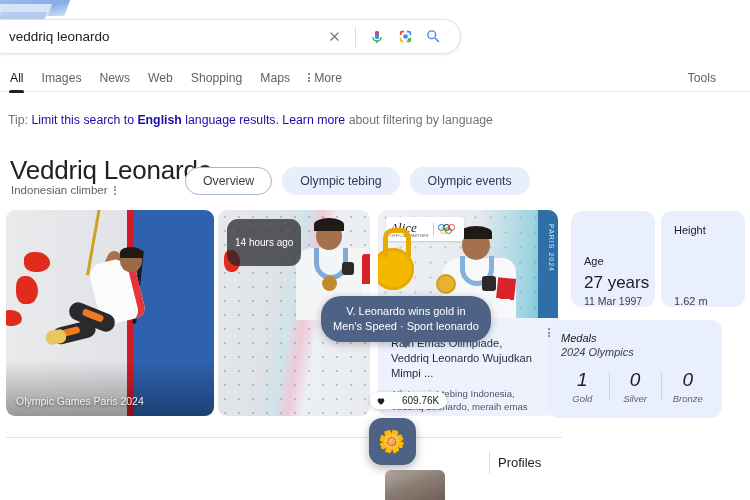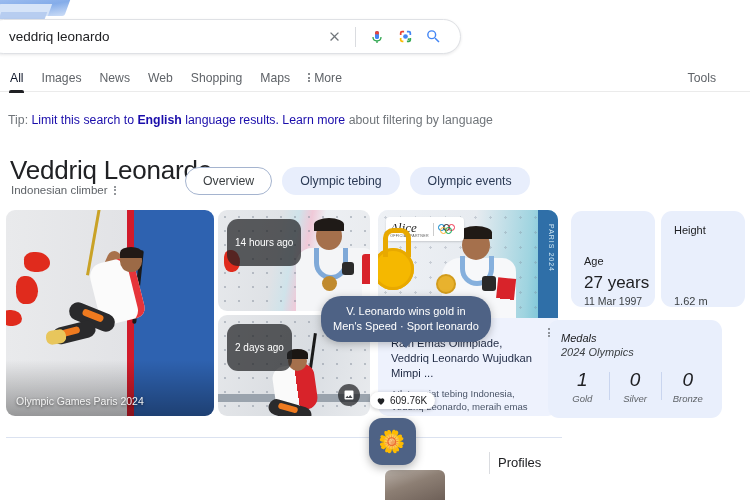--- a/index.html
+++ b/index.html
@@ -238,21 +238,21 @@
   .tooltip::after {
     content:''; position:absolute; left:50%; bottom:-6px; margin-left:-6px;
     border-left:6px solid transparent; border-right:6px solid transparent;
     border-top:7px solid #4e6285;
   }
 
   
   .like-badge {
     position:absolute; left:370px; top:392px; z-index:28;
     background:#fff; border-radius:12px; height:17px;
-    display:flex; align-items:center; gap:4px; padding:0 8px 0 6px;
+    display:flex; align-items:center; gap:16px; padding:0 8px 0 6px;
     font-size:10px; color:#202124;
     box-shadow:0 1px 4px rgba(0,0,0,.22);
   }
 
   
   .cursor-chip {
     position:absolute; left:369px; top:418px; z-index:40;
     width:47px; height:47px; border-radius:13px; background:#4e6285;
     display:flex; align-items:center; justify-content:center;
     box-shadow:0 3px 10px rgba(0,0,0,.3);
@@ -436,41 +436,20 @@
             <div class="m1-ribbon"></div>
             <div class="m1-head"></div>
             <div class="m1-hair"></div>
             <div class="m1-medal"></div>
             <div class="m1-emblem"></div>
             <div class="m1-flag"></div>
           </div>
         </div>
         <div class="time-badge">14 hours ago</div>
       </div>
-      <div class="cell">
-        <div class="photo-m2">
-          <div class="dotgrid"></div>
-          <div class="m2-ledge"></div>
-          <div class="m2-man">
-            <div class="m2-rope"></div>
-            <div class="m2-torso"></div>
-            <div class="m2-head"></div>
-            <div class="m2-hair"></div>
-            <div class="m2-leg"></div>
-            <div class="m2-band"></div>
-            <div class="m2-leg2"></div>
-          </div>
-        </div>
-        <div class="time-badge">2 days ago</div>
-        <div class="photo-icon-btn">
-          <svg width="12" height="12" viewBox="0 0 24 24">
-              <path fill="#fff" d="M21 19V5a2 2 0 0 0-2-2H5a2 2 0 0 0-2 2v14a2 2 0 0 0 2 2h14a2 2 0 0 0 2-2zM8.5 13.5l2.5 3 3.5-4.5 4.5 6H5l3.5-4.5z"></path>
-            </svg>
-        </div>
-      </div>
     </div>
   </div>
 
   <div class="news-card">
     <div class="news-img">
       <div class="news-dots"></div>
       <div class="paris-bar"></div>
       <div class="paris-txt">PARIS 2024</div>
       <div class="nw-man">
         <div class="nw-torso"></div>

